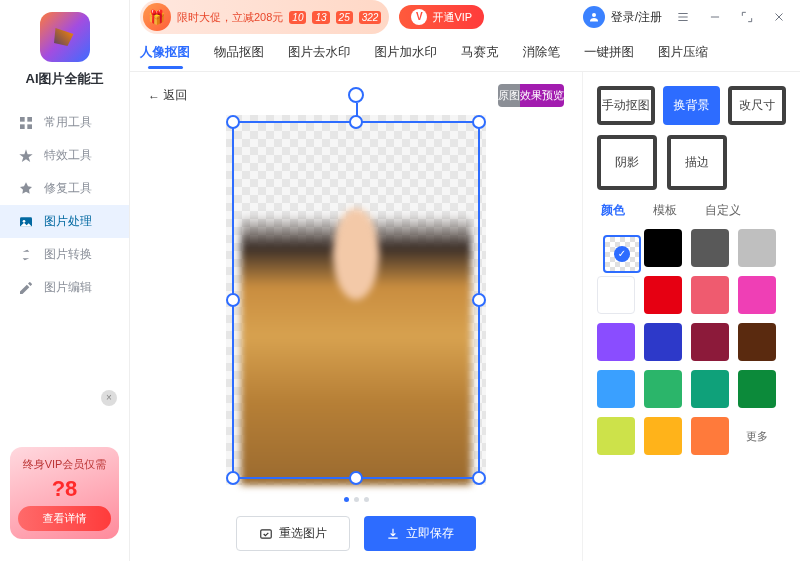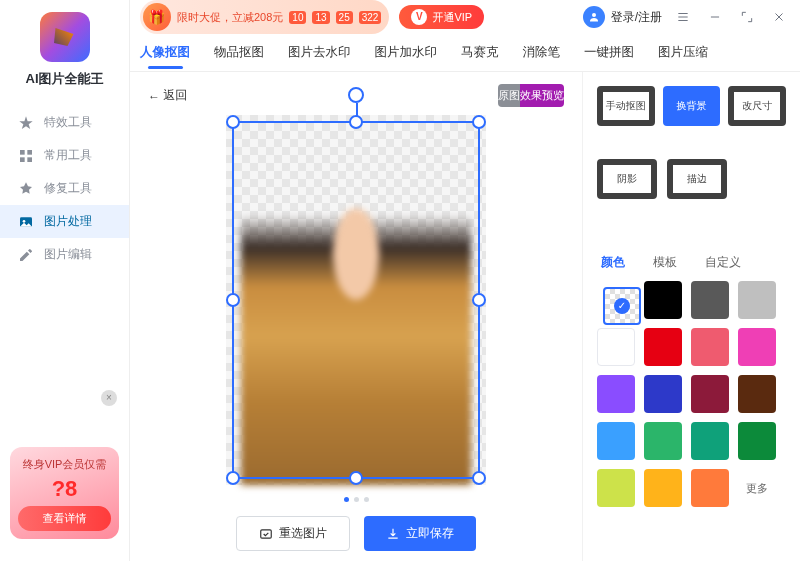--- a/index.html
+++ b/index.html
@@ -15,21 +15,21 @@
 .close-dot { position:absolute; right:12px; bottom:155px; width:16px; height:16px; border-radius:50%; background:#ddd; color:#888; font-size:10px; text-align:center; line-height:16px;}
 .promo-card { margin:auto 10px 10px; background:linear-gradient(160deg,#ffd9df,#ff8a9b); border-radius:12px; padding:10px 8px 8px; position:relative;}
 .promo-card .t1 { font-size:11px; color:#b33; text-align:center;}
 .promo-card .price { font-size:22px; color:#ff2a2a; font-weight:700; text-align:center; margin:4px 0;}
 .promo-card .btn { background:linear-gradient(90deg,#ff6a6a,#ff3b3b); color:#fff; font-size:11px; padding:5px 0; border-radius:14px; text-align:center;}
 .main { flex:1; display:flex; flex-direction:column; }
 .topbar { height:40px; display:flex; align-items:center; padding:0 10px; gap:10px;}
 .sale-pill { display:flex; align-items:center; background:linear-gradient(90deg,#ffe7de,#ffd8c6); border-radius:18px; padding:3px 8px 3px 3px; gap:6px; font-size:11px;}
 .sale-pill .gift { width:28px; height:28px; border-radius:50%; background:linear-gradient(135deg,#ff9a4d,#ff5e3a); display:flex; align-items:center; justify-content:center; color:#fff; font-size:14px;}
 .sale-pill .txt { color:#e8472b; font-weight:500;}
-.sale-pill .num { background:#ff5a3c; color:#fff; border-radius:3px; padding:1px 3px; font-size:10px;}
+.sale-pill .num { background:#ff5a3c; color:#fff; border-radius:3px; padding:1px 3px; font-size:10px;font-style:italic;}
 .vip-pill { display:flex; align-items:center; gap:5px; background:linear-gradient(90deg,#ff5a3c,#ff3b3b); color:#fff; border-radius:14px; padding:4px 12px; font-size:11px;}
 .vip-pill .v { width:16px; height:16px; border-radius:50%; background:#fff; color:#ff4a3a; font-size:10px; font-weight:700; text-align:center; line-height:16px;}
 .user { display:flex; align-items:center; gap:6px; font-size:12px; color:#333; margin-left:auto;}
 .avatar { width:22px; height:22px; border-radius:50%; background:#3b82ff; display:flex; align-items:center; justify-content:center;}
 .avatar svg { width:12px; height:12px; fill:#fff;}
 .win-btn { width:22px; height:22px; display:flex; align-items:center; justify-content:center; color:#5c6270; cursor:pointer;}
 .win-btn svg { width:14px; height:14px; stroke:currentColor; stroke-width:1.5; fill:none;}
 .tabs { height:40px; display:flex; align-items:flex-start; border-bottom:1px solid #eee; padding:0 10px; gap:24px;}
 .tab { font-size:12.5px; color:#333; cursor:pointer; padding:10px 0; position:relative;}
 .tab.active { color:#2d6cff; font-weight:600;}
@@ -49,77 +49,85 @@
 .h-tl{top:-8px;left:-8px}.h-tr{top:-8px;right:-8px}.h-bl{bottom:-8px;left:-8px}.h-br{bottom:-8px;right:-8px}
 .h-t{top:-8px;left:calc(50% - 7px)}.h-b{bottom:-8px;left:calc(50% - 7px)}.h-l{left:-8px;top:calc(50% - 7px)}.h-r{right:-8px;top:calc(50% - 7px)}
 .rot { position:absolute; top:-36px; left:calc(50% - 8px); width:16px; height:16px; border:2px solid #2d6cff; border-radius:50%; background:#fff;}
 .rot::after { content:""; position:absolute; top:14px; left:6px; width:2px; height:16px; background:#2d6cff;}
 .dots { margin-top:12px; display:flex; gap:5px;}.dots span{width:5px;height:5px;border-radius:50%;background:#d7dbe0;}.dots span:first-child{background:#2d6cff;}
 .bottom-btns { margin-top:14px; display:flex; gap:14px;}
 .btn-o { border:1px solid #d7dbe0; background:#fff; color:#333; font-size:12px; padding:8px 22px; border-radius:4px; display:flex; gap:6px; align-items:center; cursor:pointer;}
 .btn-p { background:#2d6cff; color:#fff; font-size:12px; padding:8px 22px; border-radius:4px; display:flex; gap:6px; align-items:center; cursor:pointer;}
 .panel { width:218px; padding:14px 14px; border-left:1px solid #f1f1f1;}
 .p-row1 { display:flex; gap:8px; margin-bottom:10px;}
-.chip { flex:1; text-align:center; font-size:10px; padding:7px 0; border:6px solid #404040; border-radius:4px; color:#444; cursor:pointer;}
+.chip { flex:1; text-align:center; font-size:12px; padding:7px 0; border:4px solid #404040; border-radius:4px; color:#444; cursor:pointer;}
 .chip.active { background:#2d6cff; border-color:#2d6cff; color:#fff;}
-.chip.small { flex:0 0 auto; padding:7px 14px;margin-top:23px;}
+.chip.small { flex:0 0 auto; padding:15px 14px;}
 .p-row2 { display:flex; gap:10px; margin-bottom:12px;}
 .subtabs { display:flex; gap:28px; margin-bottom:10px; padding:0 4px;}
-.subtab { font-size:12px; color:#666; cursor:pointer;margin-top:43px;}
+.subtab { font-size:12px; color:#666; cursor:pointer;}
 .subtab.active { color:#2d6cff; font-weight:600;}
 .swatches { display:flex; flex-wrap:wrap; gap:9px;}
 .sw { width:38px; height:38px; border-radius:4px; cursor:pointer; position:relative;}
 .sw.trans { background-image:linear-gradient(45deg,#e0e0e0 25%,transparent 25%,transparent 75%,#e0e0e0 75%),linear-gradient(45deg,#e0e0e0 25%,transparent 25%,transparent 75%,#e0e0e0 75%); background-size:10px 10px; background-position:0 0,5px 5px; background-color:#fff;}
 .sw.sel::after { content:"✓"; position:absolute; inset:0; margin:auto; width:16px; height:16px; background:#2d6cff; color:#fff; border-radius:50%; font-size:10px; text-align:center; line-height:16px;}
 .sw.bordered { border:1px solid #e6e8ee;}
 .more { width:38px; height:38px; font-size:11px; color:#666; display:flex; align-items:center; justify-content:center;}
 </style>
 </head>
 <body>
 
 <div class="sidebar">
   <div class="logo"></div>
   <div class="app-name">AI图片全能王</div>
 
   <div class="nav-item">
       <span class="ic">
         <svg viewBox="0 0 24 24">
-          <path d="M12 2l2.4 7.4H22l-6 4.4 2.3 7.2L12 16.8 5.7 21l2.3-7.2-6-4.4h7.6z"></path>
-        </svg>
-      </span>
-      <span>特效工具</span>
-    </div>
-  <div class="nav-item">
-      <span class="ic">
-        <svg viewBox="0 0 24 24">
           <rect x="3" y="3" width="7" height="7"></rect>
           <rect x="14" y="3" width="7" height="7"></rect>
           <rect x="3" y="14" width="7" height="7"></rect>
           <rect x="14" y="14" width="7" height="7"></rect>
         </svg>
       </span>
       <span>常用工具</span>
     </div>
   <div class="nav-item">
       <span class="ic">
         <svg viewBox="0 0 24 24">
+          <path d="M12 2l2.4 7.4H22l-6 4.4 2.3 7.2L12 16.8 5.7 21l2.3-7.2-6-4.4h7.6z"></path>
+        </svg>
+      </span>
+      <span>特效工具</span>
+    </div>
+  <div class="nav-item">
+      <span class="ic">
+        <svg viewBox="0 0 24 24">
           <path d="M12 2l3 6 6 .9-4.5 4.2 1 6L12 16l-5.5 3 1-6L3 8.9 9 8z"></path>
         </svg>
       </span>
       <span>修复工具</span>
     </div>
   <div class="nav-item active">
       <span class="ic">
         <svg viewBox="0 0 24 24">
           <rect x="3" y="5" width="18" height="14" rx="2"></rect>
           <circle cx="9" cy="11" r="2" fill="#fff"></circle>
           <path d="M4 18l5-5 4 4 3-3 4 4v1H4z" fill="#fff"></path>
         </svg>
       </span>
       <span>图片处理</span>
+    </div>
+  <div class="nav-item">
+      <span class="ic">
+        <svg viewBox="0 0 24 24">
+          <path d="M7 7h10l-3-3m3 3l-3 3M17 17H7l3 3m-3-3l3-3"></path>
+        </svg>
+      </span>
+      <span>图片转换</span>
     </div>
   <div class="nav-item">
       <span class="ic">
         <svg viewBox="0 0 24 24">
           <path d="M3 17.25V21h3.75L17 10.75l-3.75-3.75L3 17.25zM20.7 7a1 1 0 000-1.4l-2.3-2.3a1 1 0 00-1.4 0L15 5.3 18.7 9 20.7 7z"></path>
         </svg>
       </span>
       <span>图片编辑</span>
     </div>
 

